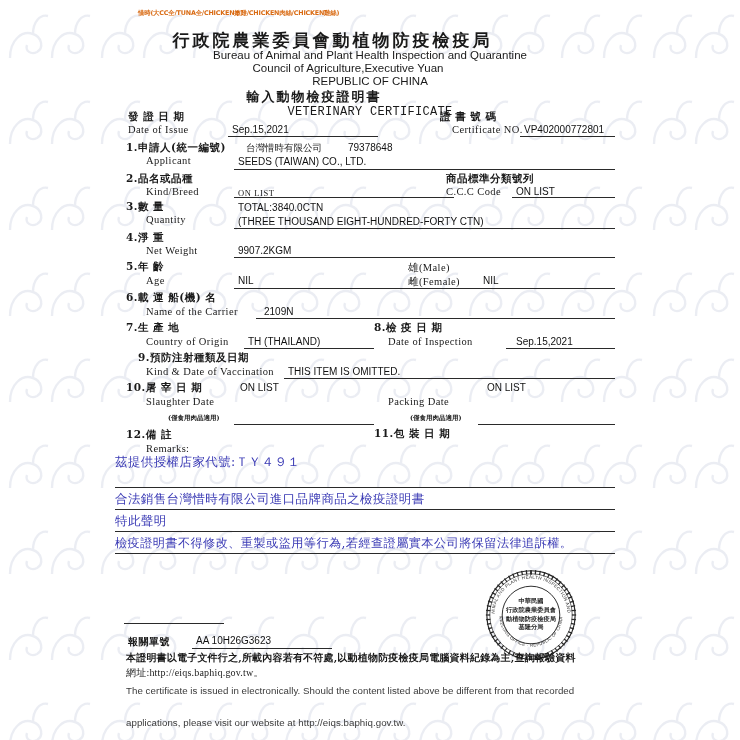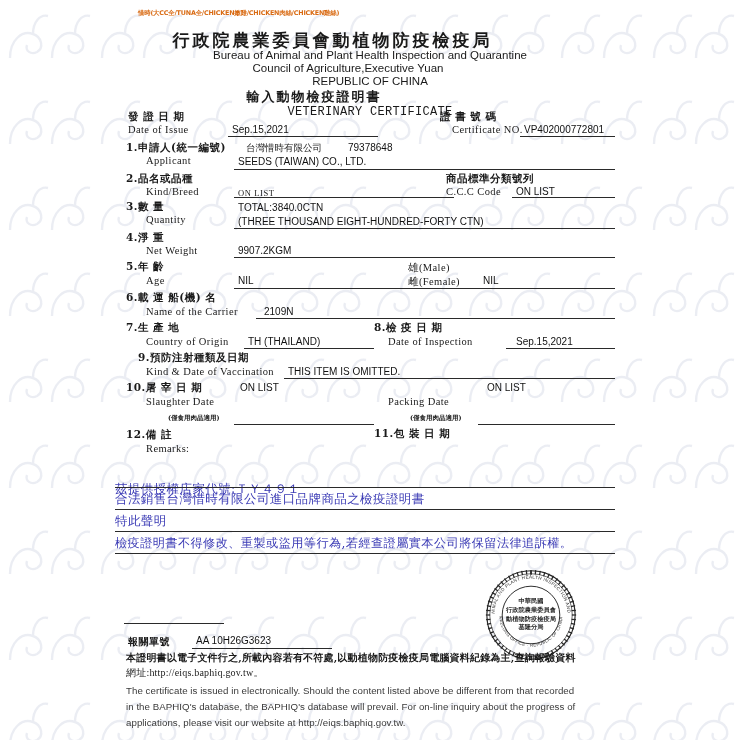--- a/index.html
+++ b/index.html
@@ -278,42 +278,41 @@
     <div class="abs val" style="left:487px;top:382px;">ON LIST</div>
     <div class="abs lbl-en" style="left:388px;top:396px;">Packing Date</div>
     <div class="abs note-cn" style="left:410px;top:414px;">(僅食用肉品適用)</div>
     <div class="rule" style="left:478px;top:424px;width:137px;"></div>
 
     <div class="abs lbl-cn" style="left:126px;top:428px;">
       <span>12.</span><span>備      註</span>
     </div>
     <div class="abs lbl-en" style="left:146px;top:443px;">Remarks:</div>
 
-    <div class="blue" style="left:115px;top:481px;">茲提供授權店家代號:ＴＹ４９１</div>
+    <div class="blue" style="left:115px;top:454px;">茲提供授權店家代號:ＴＹ４９１</div>
     <div class="rule" style="left:115px;top:487px;width:500px;"></div>
 
     <div class="blue" style="left:115px;top:491px;">合法銷售台灣惜時有限公司進口品牌商品之檢疫證明書</div>
     <div class="rule" style="left:115px;top:509px;width:500px;"></div>
 
     <div class="blue" style="left:115px;top:513px;">特此聲明</div>
     <div class="rule" style="left:115px;top:531px;width:500px;"></div>
 
     <div class="blue" style="left:115px;top:535px;font-size:12.2px;">檢疫證明書不得修改、重製或盜用等行為,若經查證屬實本公司將保留法律追訴權。</div>
     <div class="rule" style="left:115px;top:553px;width:500px;"></div>
 
     <div class="abs lbl-cn" style="left:128px;top:635px;font-size:10px;">報關單號</div>
     <div class="abs val" style="left:196px;top:635px;">AA  10H26G3623</div>
     <div class="rule" style="left:192px;top:648px;width:140px;"></div>
     <div class="rule" style="left:124px;top:623px;width:100px;"></div>
 
     <div class="foot-cn" style="left:126px;top:651px;">本證明書以電子文件行之,所載內容若有不符處,以動植物防疫檢疫局電腦資料紀錄為主,查詢報驗資料</div>
     <div class="foot-cn" style="left:126px;top:666px;font-weight:normal;font-family:'Liberation Serif',serif;">網址:http://eiqs.baphiq.gov.tw。</div>
 
     <div class="foot-en" style="left:126px;top:685px;">The certificate is issued in electronically. Should the content listed above be different from that recorded</div>
-    <div class="foot-en" style="left:126px;top:701px;">in the BAPHIQ's database, the BAPHIQ's database will prevail. For on-line inquiry about the progress of</div>
     <div class="foot-en" style="left:126px;top:717px;">applications, please visit our website at http://eiqs.baphiq.gov.tw.</div>
 
   </div>
 
   <svg id="seal" viewBox="0 0 200 200" xmlns="http://www.w3.org/2000/svg">
     <defs>
       <path id="ringTop" d="M100,100 m-76,0 a76,76 0 1,1 152,0" fill="none"></path>
       <path id="ringBot" d="M100,100 m-66,0 a66,66 0 1,0 132,0" fill="none"></path>
     </defs>
 

